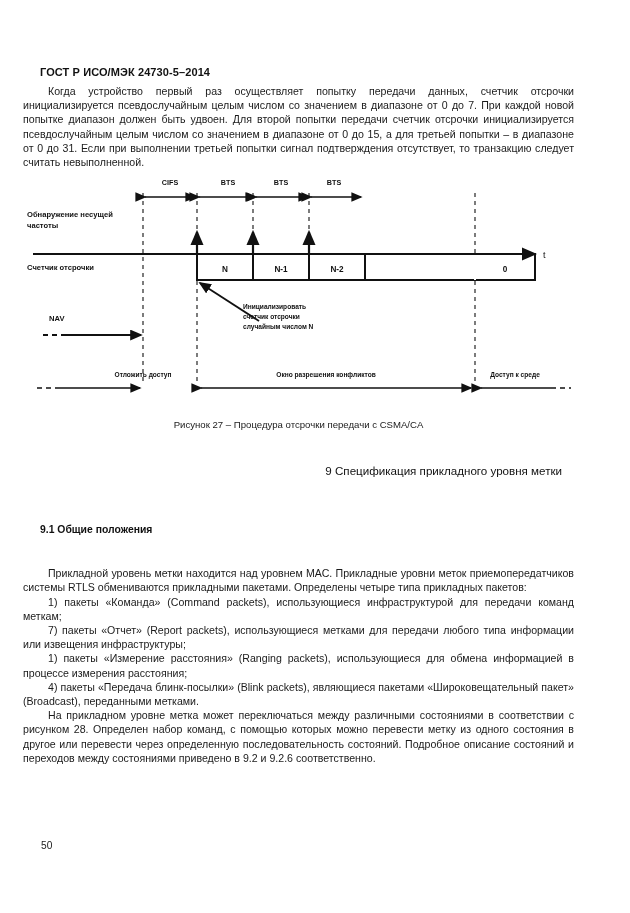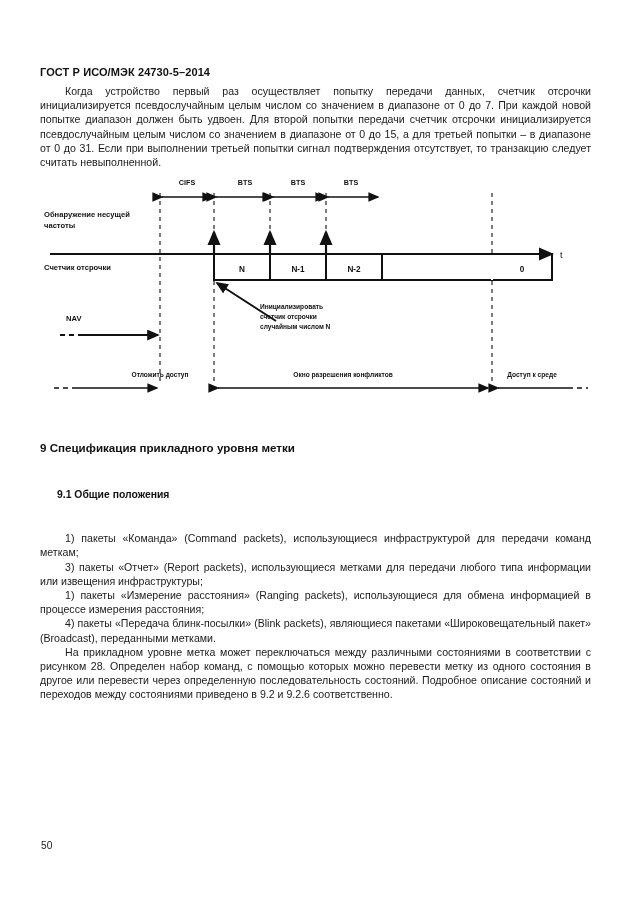--- a/index.html
+++ b/index.html
@@ -27,38 +27,39 @@
     left: 40px;
     top: 66px;
     font-size: 11px;
     font-weight: bold;
     letter-spacing: 0.1px;
     white-space: nowrap;
     color: #111;
   }
   .content {
     position: absolute;
-    left: 40px;
+    left: 23px;
     top: 84px;
     width: 551px;
   }
   p.body {
     margin: 0 0 0 0;
     font-size: 10.6px;
     line-height: 14.2px;
     text-align: justify;
     text-justify: inter-word;
     text-indent: 25px;
     color: #1a1a1a;
   }
   .h1 {
     font-size: 11.6px;
-    font-weight: bold;
-    margin: 0;
+    font-weight: normal;
+    margin: 12px;
     color: #111;
+    text-align: right;
   }
   .h2 {
     font-size: 10.4px;
     font-weight: bold;
     margin: 17px;
     color: #111;
   }
   .figure-caption {
     font-size: 9.6px;
     text-align: center;
@@ -205,35 +206,37 @@
         <g>
           <line x1="14" y1="219" x2="36" y2="219" stroke="#111" stroke-width="1.6" stroke-dasharray="5,4"></line>
           <line x1="36" y1="219" x2="117" y2="219" stroke="#111" stroke-width="1.6" marker-end="url(#ah)"></line>
           <line x1="178" y1="219" x2="448" y2="219" stroke="#111" stroke-width="1.6" marker-start="url(#ah)" marker-end="url(#ah)"></line>
           <line x1="458" y1="219" x2="528" y2="219" stroke="#111" stroke-width="1.6" marker-start="url(#ah)"></line>
           <line x1="528" y1="219" x2="548" y2="219" stroke="#111" stroke-width="1.6" stroke-dasharray="5,4"></line>
         </g>
       </svg>
     </div>
 
+    <p class="figure-caption">Рисунок 27 – Процедура отсрочки передачи с CSMA/CA</p>
 
     <div style="height:22px"></div>
 
     <p class="h1">9 Спецификация прикладного уровня метки</p>
 
     <div style="height:18px"></div>
 
     <p class="h2">9.1 Общие положения</p>
 
     <div style="height:14px"></div>
 
+    <p class="body">Прикладной уровень метки находится над уровнем МАС. Прикладные уровни меток приемопередатчиков системы RTLS обмениваются прикладными пакетами. Определены четыре типа прикладных пакетов:</p>
 
     <p class="body">1) пакеты «Команда» (Command packets), использующиеся инфраструктурой для передачи команд меткам;</p>
 
-    <p class="body">3) пакеты «Отчет» (Report packets), использующиеся метками для передачи любого типа информации или извещения инфраструктуры;</p>
+    <p class="body">7) пакеты «Отчет» (Report packets), использующиеся метками для передачи любого типа информации или извещения инфраструктуры;</p>
 
     <p class="body">1) пакеты «Измерение расстояния» (Ranging packets), использующиеся для обмена информацией в процессе измерения расстояния;</p>
 
     <p class="body">4) пакеты «Передача блинк-посылки» (Blink packets), являющиеся пакетами «Широковещательный пакет» (Broadcast), переданными метками.</p>
 
     <p class="body">На прикладном уровне метка может переключаться между различными состояниями в соответствии с рисунком 28. Определен набор команд, с помощью которых можно перевести метку из одного состояния в другое или перевести через определенную последовательность состояний. Подробное описание состояний и переходов между состояниями приведено в 9.2 и 9.2.6 соответственно.</p>
 
   </div>
 
   <div class="page-number">50</div>

